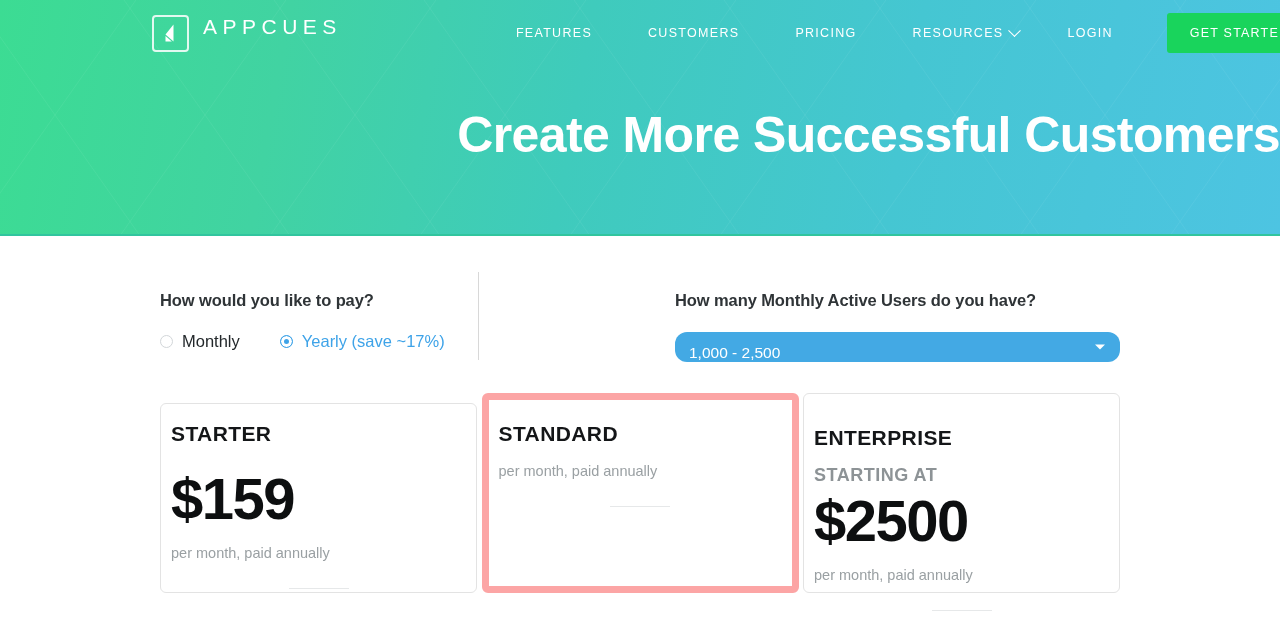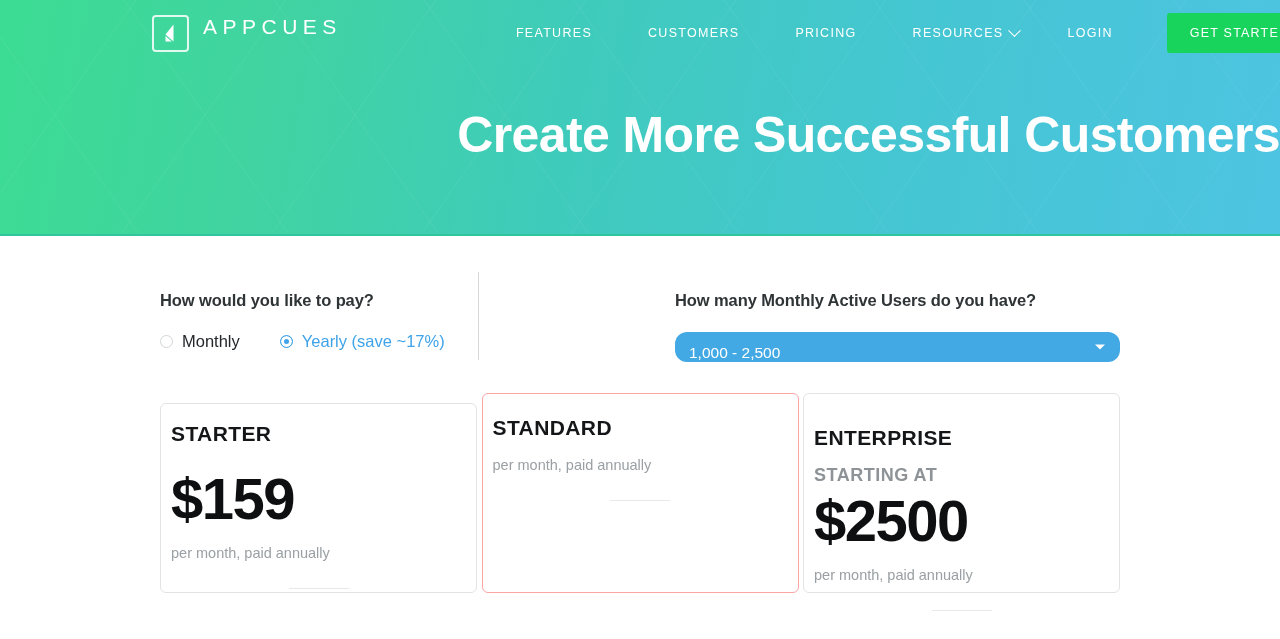--- a/index.html
+++ b/index.html
@@ -169,21 +169,21 @@
   .card {
     width:317px;
     background:#ffffff;
     border:1px solid #e3e3e3;
     border-radius:6px;
     text-align:left;
     padding:18px 10px 0;
     position:relative;
   }
   .card.featured {
-    border:1px solid #fca5a5;
+    border:7px solid #fca5a5;
     margin-top:-10px;
     padding-top:22px;
     height:200px;
   }
   .card.tall { margin-top:-10px; padding-top:32px; height:200px; }
   .card-name {
     font-size:21px;
     font-weight:bold;
     color:#141618;
     letter-spacing:.4px;

